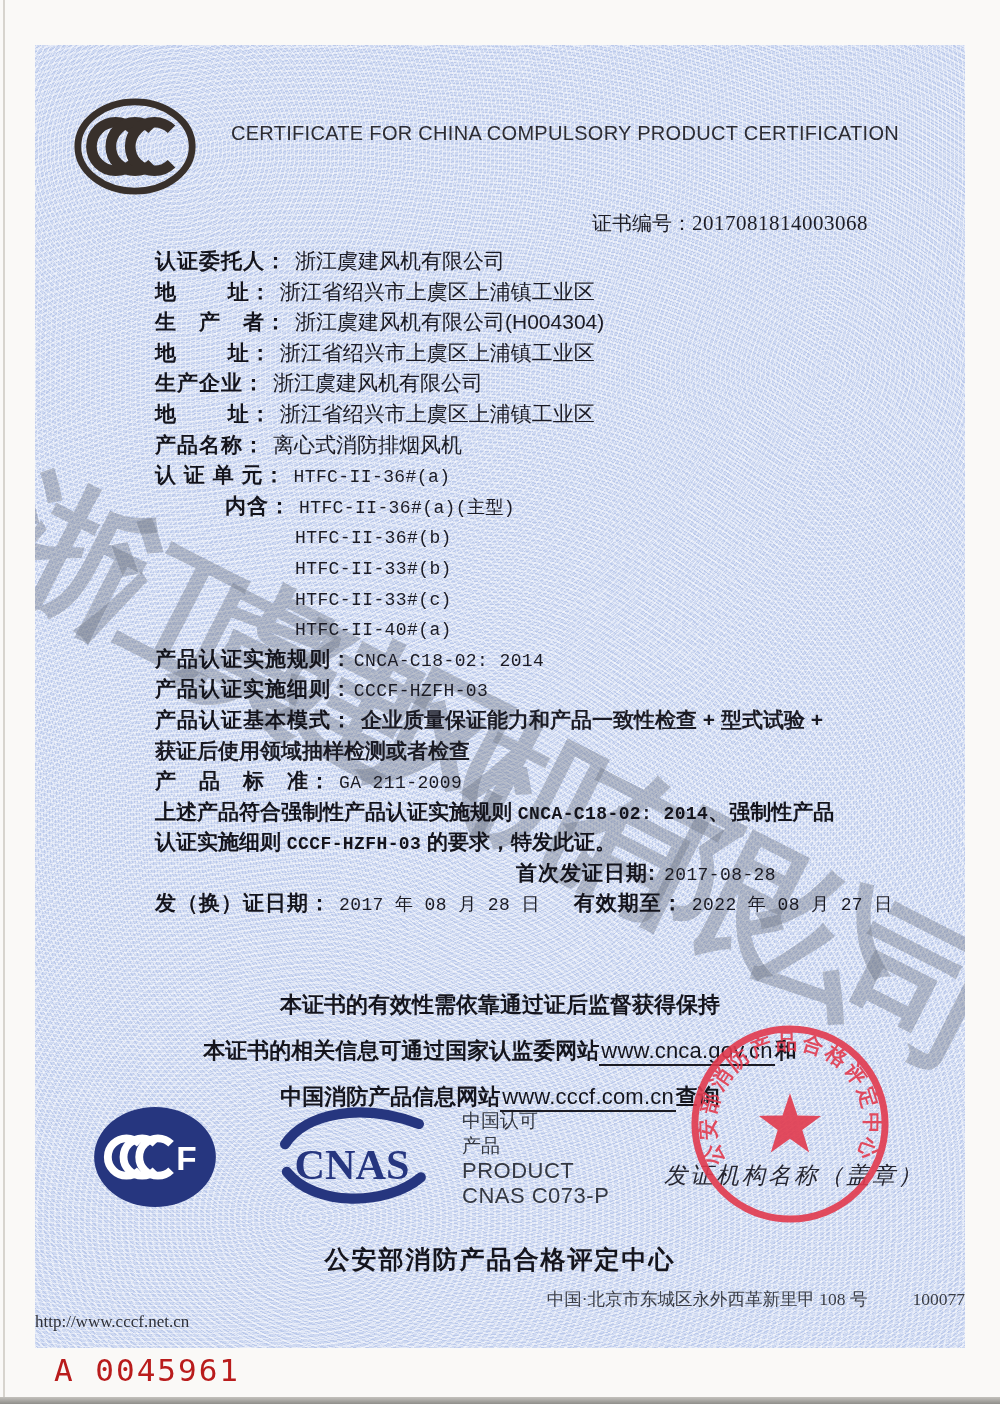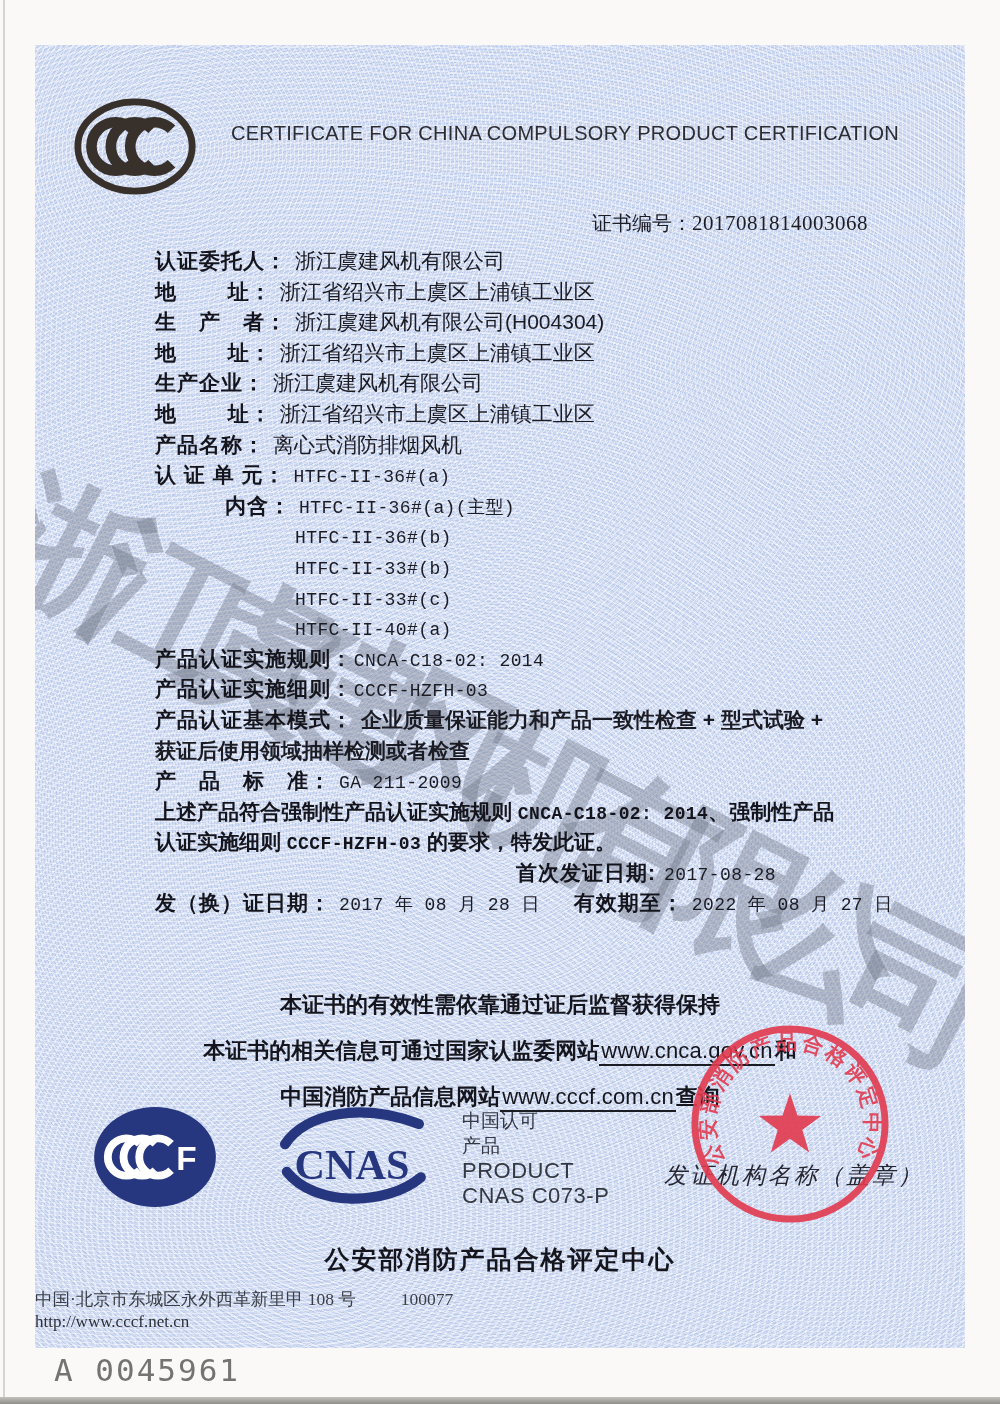--- a/index.html
+++ b/index.html
@@ -54,29 +54,29 @@
   .accr .en{font-size:22px;letter-spacing:.5px;}
 
   
   .stamp{position:absolute;left:686px;top:1020px;z-index:4;opacity:.9;}
   .stamp-caption{position:absolute;left:664px;top:1160px;z-index:3;
     font-family:"Liberation Serif",serif;font-style:italic;font-size:23px;letter-spacing:3px;color:#262631;}
 
   
   .issuer-name{position:absolute;left:35px;top:1243px;width:930px;text-align:center;z-index:2;
     font-size:25px;font-weight:700;letter-spacing:2px;color:#15151d;}
-  .issuer-addr{position:absolute;left:35px;top:1287px;width:930px;text-align:left;z-index:2;
+  .issuer-addr{position:absolute;left:35px;top:1287px;width:930px;text-align:right;z-index:2;
     font-family:"Liberation Serif",serif;font-size:17.5px;color:#3a3d45;}
   .issuer-addr .post{margin-left:45px;}
   .issuer-web{position:absolute;left:35px;top:1312px;width:930px;text-align:left;z-index:2;
     font-family:"Liberation Serif",serif;font-size:17px;color:#2e3038;}
 
   
   .serial{position:absolute;left:54px;top:1352px;z-index:2;
-    font-family:"DejaVu Sans Mono",monospace;font-size:31px;letter-spacing:2px;color:#737373;}
+    font-family:"DejaVu Sans Mono",monospace;font-size:31px;letter-spacing:2px;color:#b91c1c;}
 </style>
 </head>
 <body>
 
 <div class="page">
   <div class="paper-left-edge"></div>
 
   <div class="cert">
     <div class="watermark">浙江虞建风机有限公司</div>
   </div>

